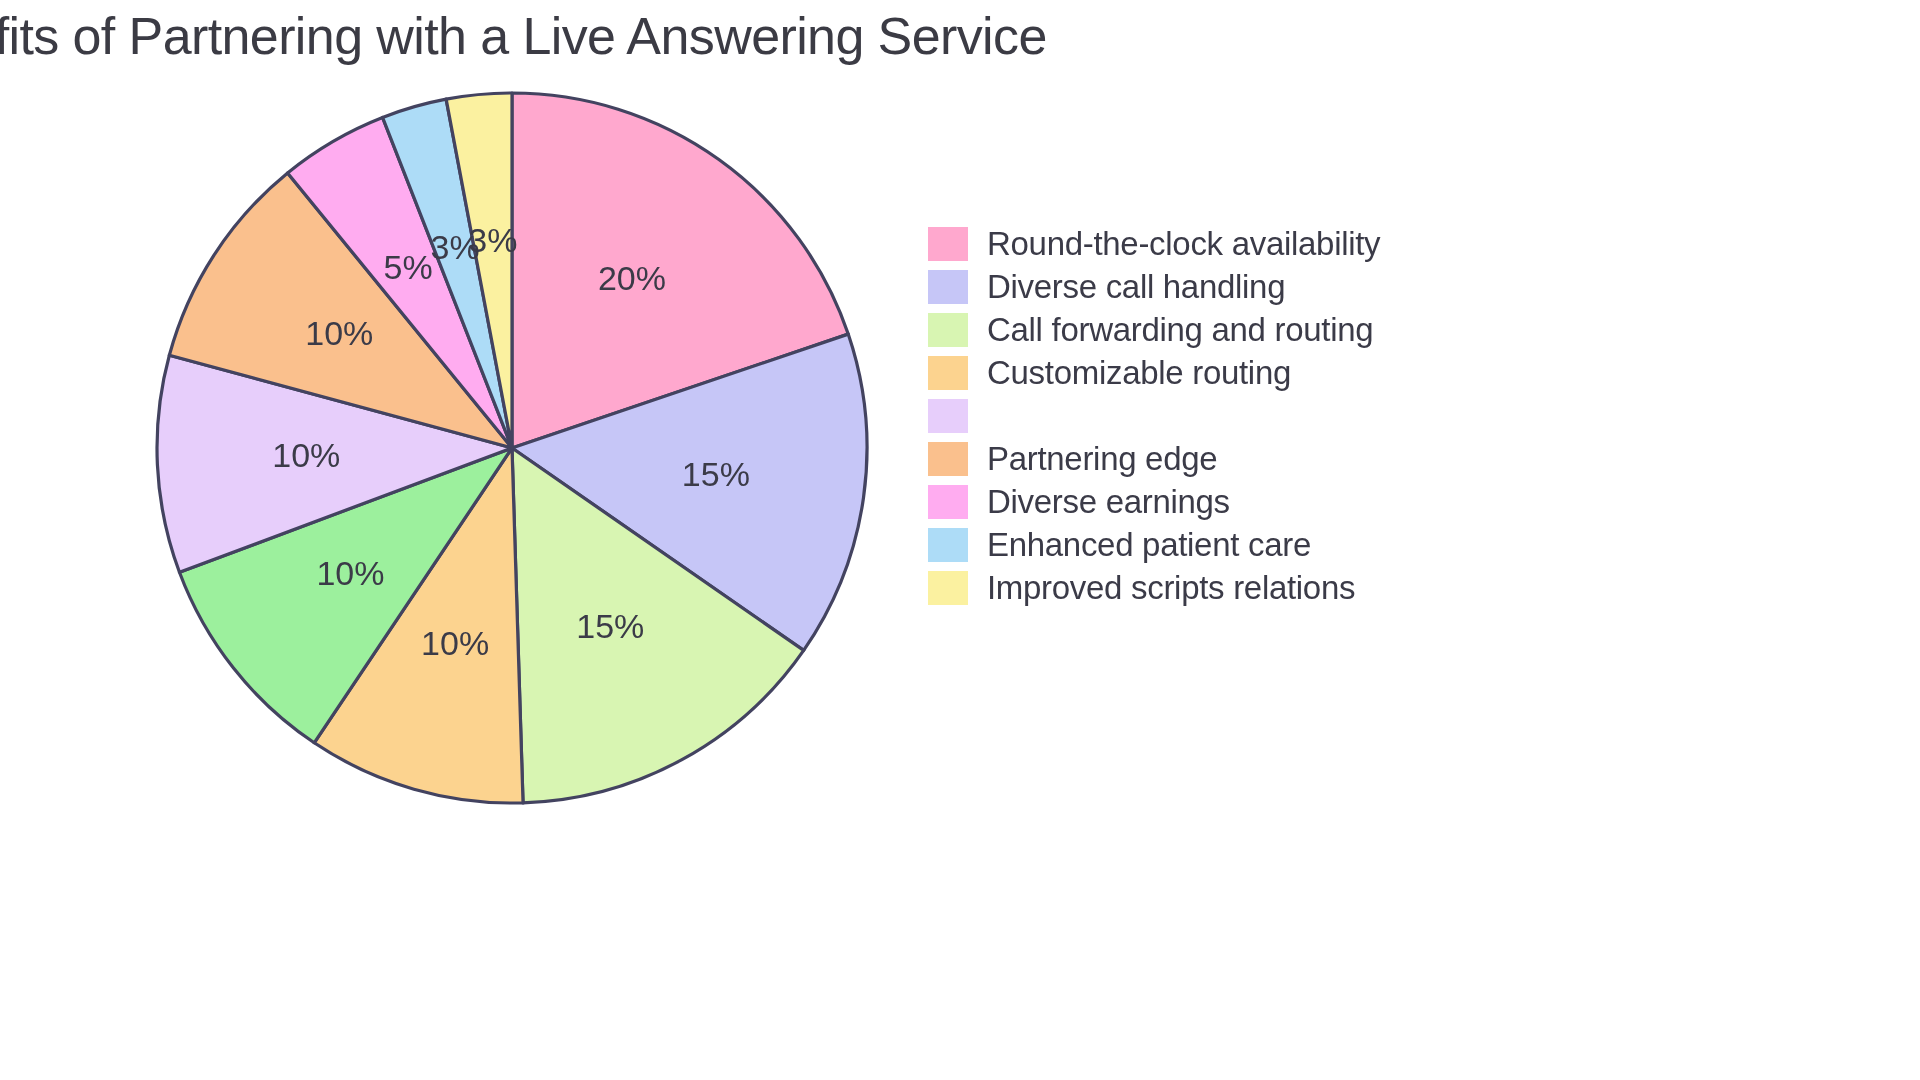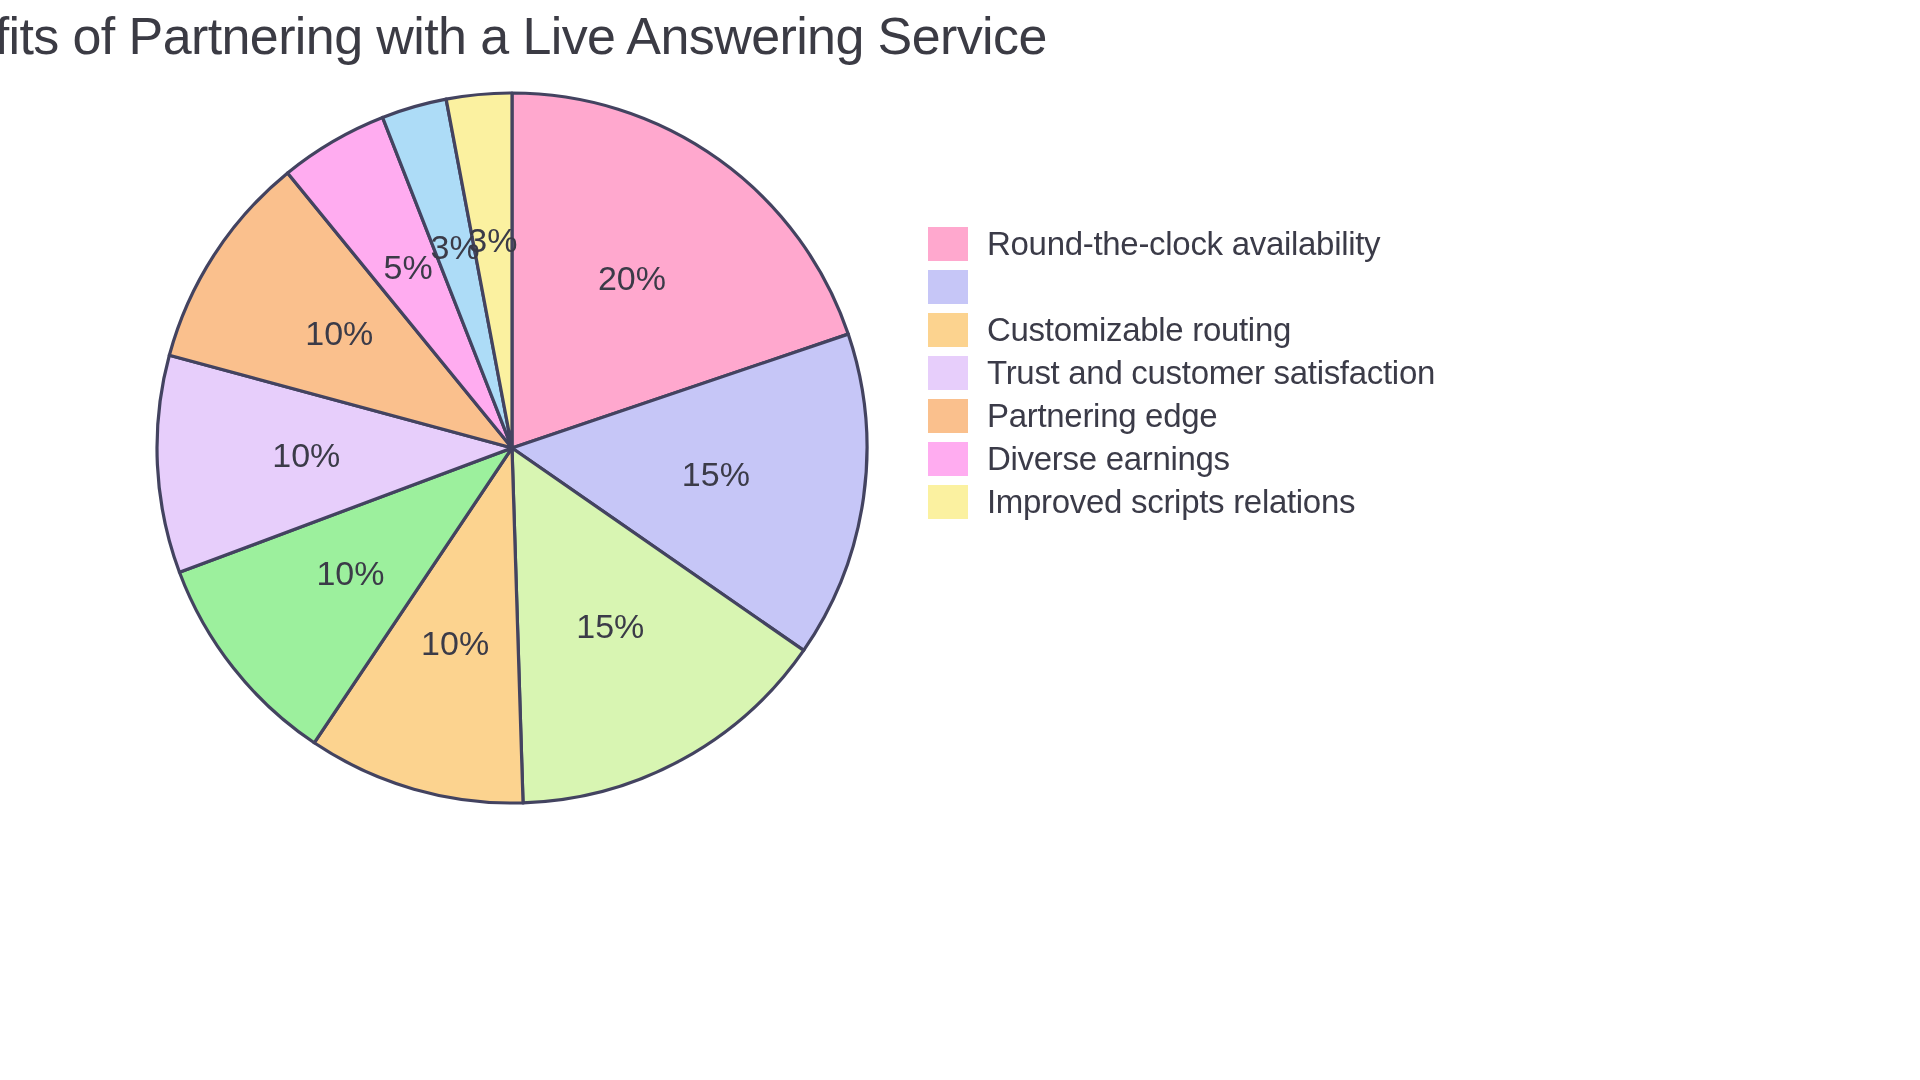--- a/index.html
+++ b/index.html
@@ -140,36 +140,44 @@
     </svg>
   </div>
 
   <div id="legend">
       <div class="legend-row">
         <span class="legend-swatch" style="background: rgb(255, 168, 206);"></span>
         <span class="legend-label">Round-the-clock availability</span>
       </div>
       <div class="legend-row">
         <span class="legend-swatch" style="background: rgb(198, 198, 247);"></span>
+        <span class="legend-label">Diverse call handling</span>
+      </div>
+      <div class="legend-row">
+        <span class="legend-swatch" style="background: rgb(216, 245, 178);"></span>
+        <span class="legend-label">Call forwarding and routing</span>
       </div>
       <div class="legend-row">
         <span class="legend-swatch" style="background: rgb(252, 211, 143);"></span>
         <span class="legend-label">Customizable routing</span>
       </div>
       <div class="legend-row">
         <span class="legend-swatch" style="background: rgb(231, 206, 251);"></span>
-        <span class="legend-label">Trust and customer satisfaction</span>
       </div>
       <div class="legend-row">
         <span class="legend-swatch" style="background: rgb(250, 192, 141);"></span>
         <span class="legend-label">Partnering edge</span>
       </div>
       <div class="legend-row">
         <span class="legend-swatch" style="background: rgb(255, 172, 240);"></span>
         <span class="legend-label">Diverse earnings</span>
       </div>
       <div class="legend-row">
+        <span class="legend-swatch" style="background: rgb(173, 220, 247);"></span>
+        <span class="legend-label">Enhanced patient care</span>
+      </div>
+      <div class="legend-row">
         <span class="legend-swatch" style="background: rgb(251, 241, 160);"></span>
         <span class="legend-label">Improved scripts relations</span>
       </div>
     </div>
 
 </div>
 
 </body></html>

